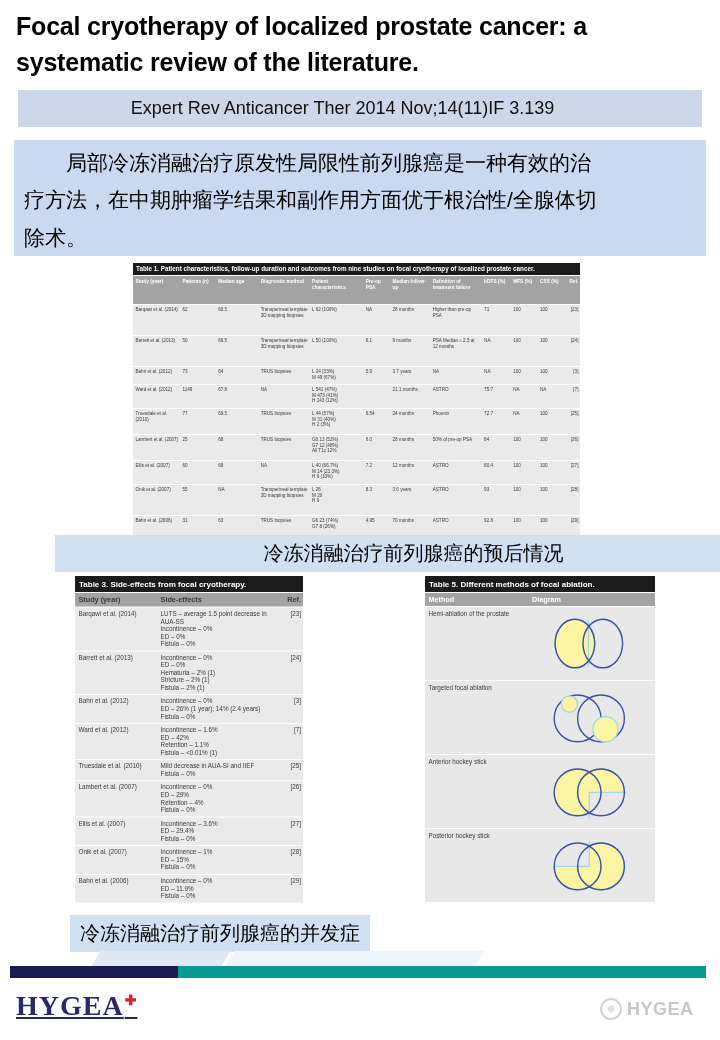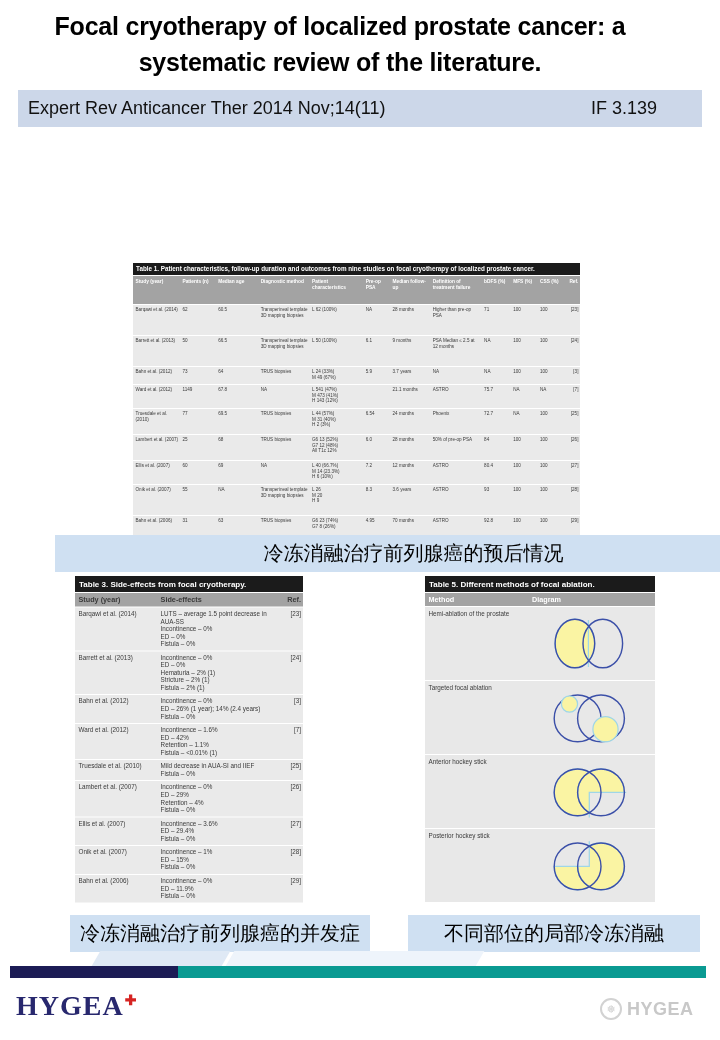--- a/index.html
+++ b/index.html
@@ -1,24 +1,24 @@
 <!DOCTYPE html>
 <html><head>
 <meta charset="utf-8">
 <style>
   * { margin:0; padding:0; box-sizing:border-box; }
   html,body { background:#ffffff; }
   body { font-family:"Liberation Sans", sans-serif; }
   .slide { position:relative; width:720px; height:1040px; background:#fff; overflow:hidden; }
 
   .page-title { position:absolute; left:16px; top:8px; width:648px;
-    font-size:25px; font-weight:bold; color:#000; line-height:1.45; letter-spacing:-0.2px;text-align:center; }
+    font-size:25px; font-weight:bold; color:#000; line-height:1.45; letter-spacing:-0.2px; }
 
   .journal-bar { position:absolute; left:18px; top:90px; width:684px; height:37px;
-    background:#ccd7e9; display:flex; align-items:center; justify-content:space-between;
+    background:#ccd7e9; display:flex; align-items:center; justify-content:center;
     font-size:18px; color:#111; padding:0 45px 0 10px; }
 
   .summary-box { position:absolute; left:14px; top:140px; width:692px; height:116px;
     background:#c9d9ef; color:#000; font-size:21px; line-height:1.78;
     padding:4px 10px; white-space:pre-line; }
 
   
   .jtable { position:absolute; transform:scale(0.5); transform-origin:0 0; background:#fff; }
   .jtitle { background:#1b1b1b; color:#fff; font-weight:bold; }
   .jbody .trow { display:flex; background:#eaeaea; margin-top:2px; }
@@ -65,41 +65,44 @@
   .cap3 { left:408px; top:915px; width:292px; }
 
   .flourish-a { position:absolute; left:96px; top:951px; width:130px; height:15px;
     background:#dfe9f5; transform:skewX(-30deg); }
   .flourish-b { position:absolute; left:230px; top:951px; width:250px; height:15px;
     background:#eef4fb; transform:skewX(-30deg); }
   .bar-navy { position:absolute; left:10px; top:966px; width:168px; height:12px; background:#1c1c55; }
   .bar-teal { position:absolute; left:178px; top:966px; width:528px; height:12px; background:#0a9a92; }
 
   .logo { position:absolute; left:16px; top:990px; font-family:"Liberation Serif", serif;
-    font-weight:bold; font-size:28px; color:#28286e; letter-spacing:1px; }
+    font-weight:bold; font-size:28px; color:#28286e; letter-spacing:1px;text-decoration:underline; }
   .logo sup { font-size:14px; color:#d62422; margin-left:1px; }
 
   .watermark { position:absolute; left:600px; top:998px; display:flex; align-items:center;
     gap:5px; color:#c8c8c8; }
   .wm-circle { width:22px; height:22px; border:2px solid #d2d2d2; border-radius:50%;
     display:flex; align-items:center; justify-content:center; font-size:11px; color:#d2d2d2; }
   .wm-text { font-size:18px; font-weight:bold; letter-spacing:0.5px; }
 </style>
 </head>
 <body>
 
 <div class="slide">
 
   <h1 class="page-title">Focal cryotherapy of localized prostate cancer: a systematic review of the literature.</h1>
 
   <div class="journal-bar">
     <span>Expert Rev Anticancer Ther 2014 Nov;14(11)</span>
     <span>IF 3.139</span>
   </div>
 
+  <div class="summary-box">　　局部冷冻消融治疗原发性局限性前列腺癌是一种有效的治
+疗方法，在中期肿瘤学结果和副作用方面优于根治性/全腺体切
+除术。</div>
 
   <div class="jtable t1">
     <div class="jtitle">Table 1. Patient characteristics, follow-up duration and outcomes from nine studies on focal cryotherapy of localized prostate cancer.</div>
     <div class="jbody">
         <div class="trow thead">
           <div class="tcell c0">Study (year)</div>
           <div class="tcell c1">Patients (n)</div>
           <div class="tcell c2">Median age</div>
           <div class="tcell c3">Diagnostic method</div>
           <div class="tcell c4">Patient characteristics</div>
@@ -386,21 +389,20 @@
           <rect x="6" y="7" width="41" height="29" fill="#e8e8e8"></rect>
           <path d="M8 36 L47 36 L47 8" fill="none" stroke="#9fd6e8" stroke-width="1.4"></path>
           <circle cx="34" cy="36" r="26" fill="none" stroke="#3c50a8" stroke-width="1.6"></circle>
           <circle cx="60" cy="36" r="26" fill="none" stroke="#3c50a8" stroke-width="1.6"></circle>
         </svg>
       </div>
     </div>
   </div>
 
   <div class="caption cap2">冷冻消融治疗前列腺癌的并发症</div>
-  <div class="caption cap3">不同部位的局部冷冻消融</div>
 
   <div class="flourish-a"></div>
   <div class="flourish-b"></div>
   <div class="bar-navy"></div>
   <div class="bar-teal"></div>
 
   <div class="logo">
     <span>HYGEA</span><sup>✚</sup>
   </div>
 

